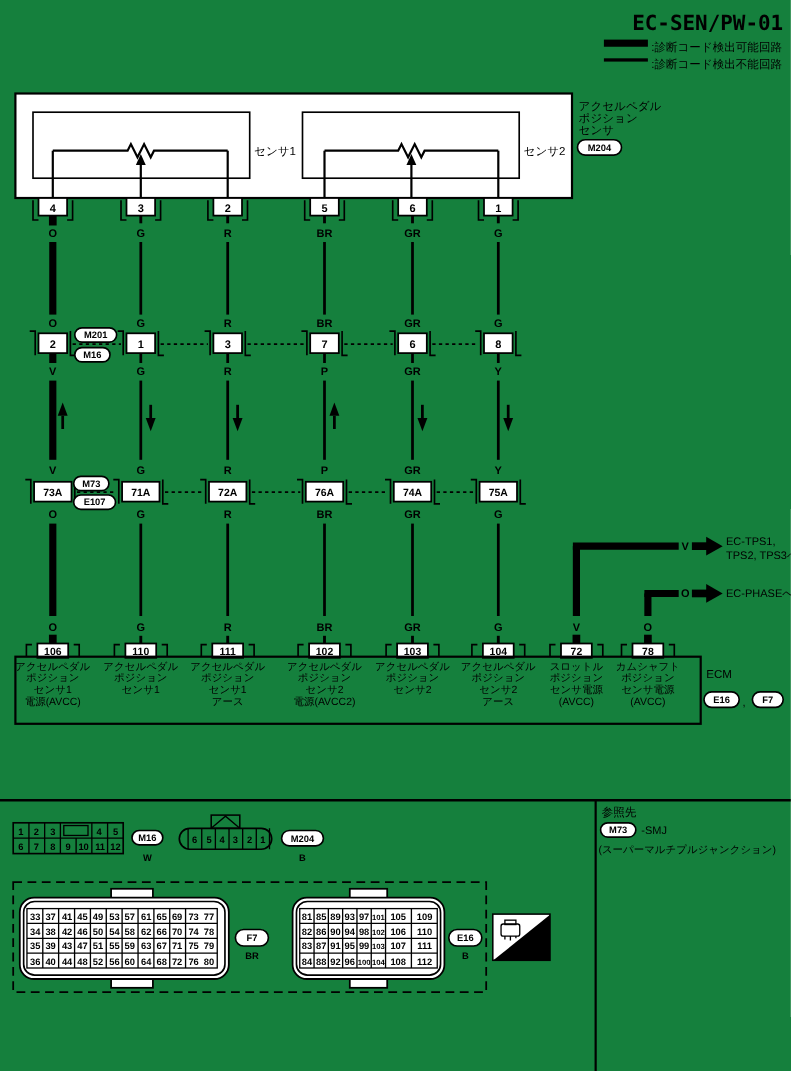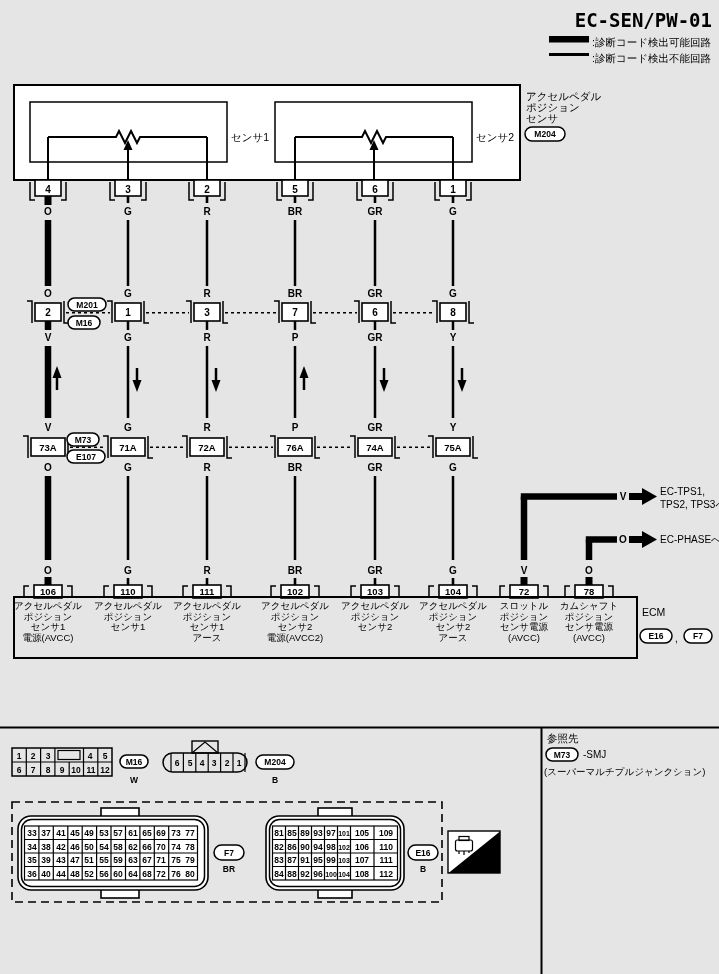--- a/index.html
+++ b/index.html
@@ -1,16 +1,16 @@
 <!DOCTYPE html>
 <html><head>
 <meta charset="utf-8">
 <style>
   html,body{margin:0;padding:0;background:#fff;}
-  #page{position:relative;width:719px;height:974px;background:#e5e5e5;overflow:hidden;text-decoration:underline;}
+  #page{position:relative;width:719px;height:974px;background:#15803d;overflow:hidden;text-decoration:underline;}
   svg{position:absolute;left:0;top:0;}
   text{font-family:"Liberation Sans","DejaVu Sans",sans-serif;fill:#000;}
   .title{font-family:"DejaVu Sans Mono",monospace;font-size:19px;font-weight:bold;text-anchor:end;}
   .leg{font-size:10.5px;text-anchor:start;}
   .pt{font-size:10px;font-weight:bold;text-anchor:middle;}
   .pt9{font-size:9.5px;font-weight:bold;text-anchor:middle;}
   .wl{font-size:10px;font-weight:bold;text-anchor:middle;}
   .jp{font-size:9.5px;text-anchor:middle;}
   .jps{font-size:10.5px;text-anchor:start;}
   .ov{font-size:8.5px;font-weight:bold;text-anchor:middle;}

